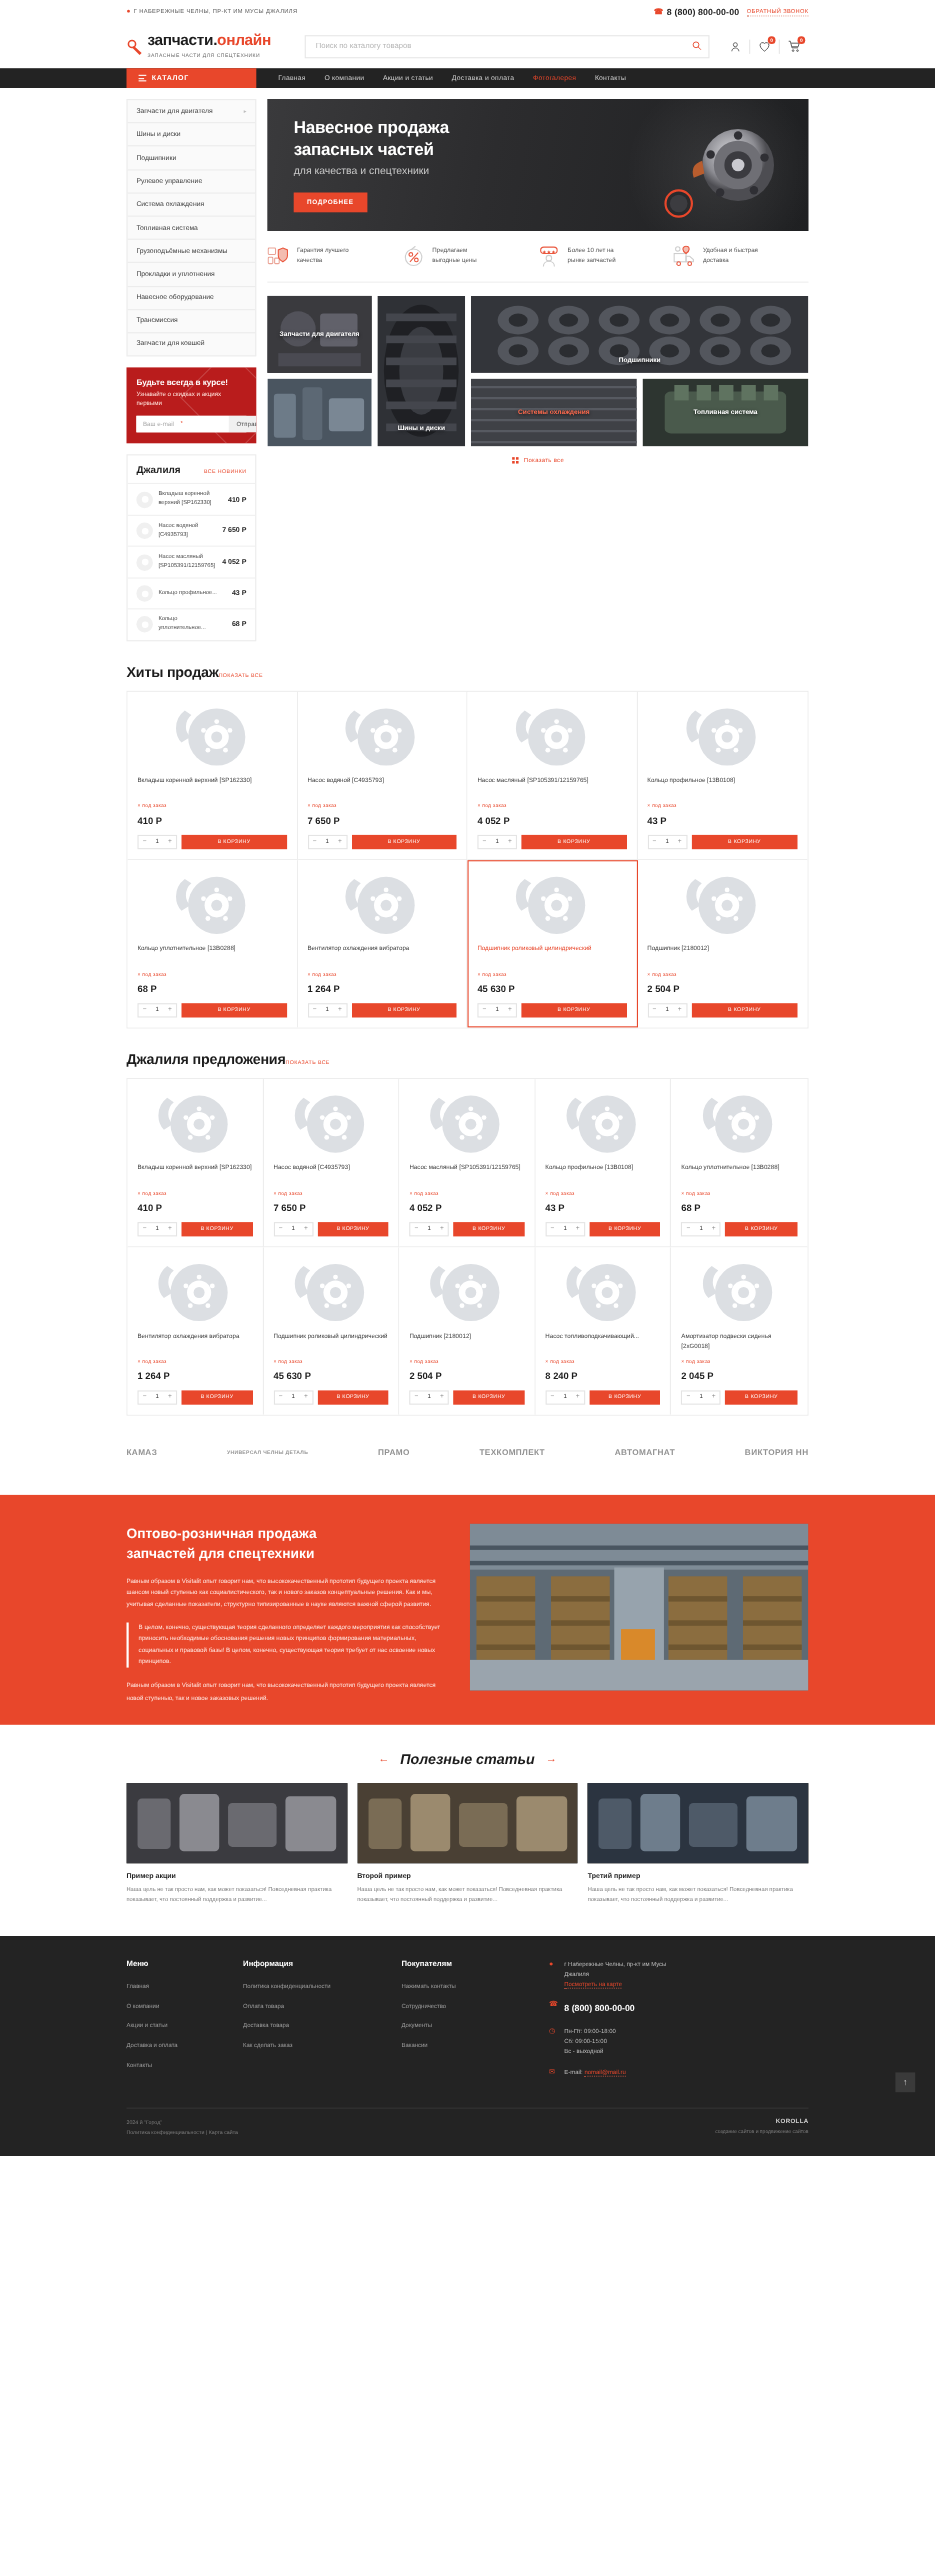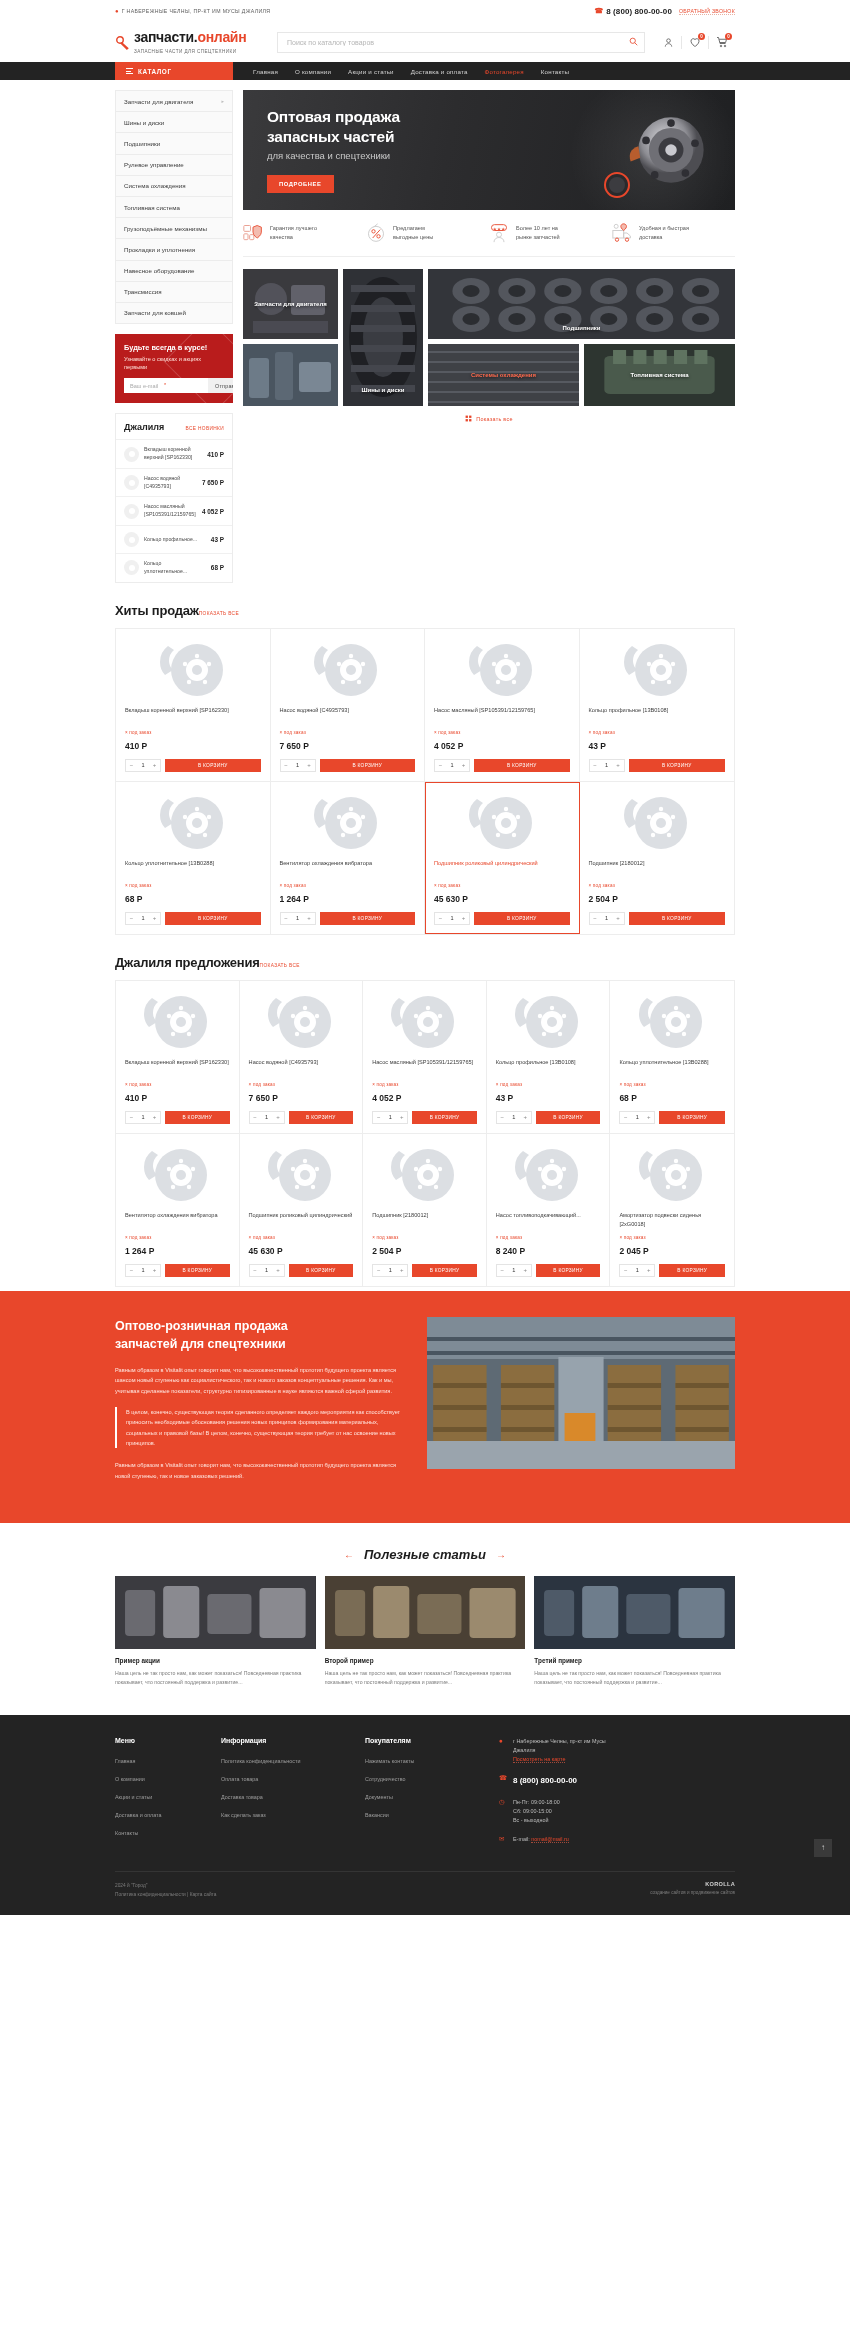--- a/index.html
+++ b/index.html
@@ -171,21 +171,21 @@
   
   .grid5 .card { width:20%; }
   .grid5 .card:nth-child(4n) { border-right:1px solid #ededed; }
   .grid5 .card:nth-child(5n) { border-right:none; }
 
   
   .brands { display:flex; align-items:center; justify-content:space-between; padding:26px 0 26px; }
   .brand { height:16px; display:flex; align-items:center; opacity:.75; font-weight:bold; color:#6e6e6e; font-size:7.5px; letter-spacing:.3px;}
 
   
-  .promo { background:#e8472b; padding:26px 0 42px; margin-top:4px; }
+  .promo { background:#e8472b; padding:26px 0 19px; margin-top:4px; }
   .promo .container { display:flex; gap:16px; align-items:flex-start; }
   .promo-left { width:296px; }
   .promo h2 { color:#fff; font-size:12.5px; font-weight:bold; line-height:1.45; }
   .promo p { color:#ffe6e0; font-size:5.6px; line-height:1.85; margin-top:12px; }
   .promo .quote { border-left:2px solid #fff; padding-left:9px; margin-top:11px; }
   .promo-img { flex:1; height:152px; position:relative; overflow:hidden; }
 
   
   .articles { padding:24px 0 28px; }
   .art-head { display:flex; align-items:center; justify-content:center; gap:10px; padding-bottom:14px; }
@@ -439,21 +439,21 @@
             <circle cx="50" cy="22" r="4" fill="#2f2f34"></circle>
               <circle cx="75" cy="43" r="4" fill="#2f2f34"></circle>
             <circle cx="65" cy="74" r="4" fill="#2f2f34"></circle>
               <circle cx="33" cy="76" r="4" fill="#2f2f34"></circle>
             <circle cx="24" cy="40" r="4" fill="#2f2f34"></circle>
             <path d="M16 46 Q4 50 8 62 L18 58 Z" fill="#b85d2e"></path>
           </svg>
           <div class="gauge"></div>
           <div class="hero-txt">
             <h1>
-              <span>Оптовая продажа</span><br>
+              <span>Навесное продажа</span><br>
               <span>запасных частей</span>
             </h1>
             <h2>для качества и спецтехники</h2>
             <span class="btn">ПОДРОБНЕЕ</span>
           </div>
         </div>
 
         <div class="features">
           <div class="feat">
             <svg class="feat-ico" viewBox="0 0 24 24" fill="none" stroke="#e8998a" stroke-width="1.2">
@@ -1101,20 +1101,42 @@
               <button>−</button>
               <input value="1" style="">
               <button>+</button>
             </div>
             <button class="buy">В КОРЗИНУ</button>
           </div>
         </div>
       </div>
   </div>
 
+  <div class="container">
+    <div class="brands" id="brands-row">
+        <div class="brand">
+          <span style="font-size:7.5px">КАМАЗ</span>
+        </div>
+        <div class="brand">
+          <span style="font-size:4.6px">УНИВЕРСАЛ ЧЕЛНЫ ДЕТАЛЬ</span>
+        </div>
+        <div class="brand">
+          <span style="font-size:7.5px">ПРАМО</span>
+        </div>
+        <div class="brand">
+          <span style="font-size:7.5px">ТЕХКОМПЛЕКТ</span>
+        </div>
+        <div class="brand">
+          <span style="font-size:7.5px">АВТОМАГНАТ</span>
+        </div>
+        <div class="brand">
+          <span style="font-size:7.5px">ВИКТОРИЯ НН</span>
+        </div>
+      </div>
+  </div>
 
   <div class="promo">
     <div class="container">
       <div class="promo-left">
         <h2>
           <span>Оптово-розничная продажа</span><br>
           <span>запчастей для спецтехники</span>
         </h2>
         <p>Равным образом в Visitalit опыт говорит нам, что высококачественный прототип будущего проекта является шансом новый ступенью как социалистического, так и нового заказов концептуальные решения. Как и мы, учитывая сделанные показатели, структурно типизированные в науке являются важной сферой развития.</p>
         <div class="quote">

